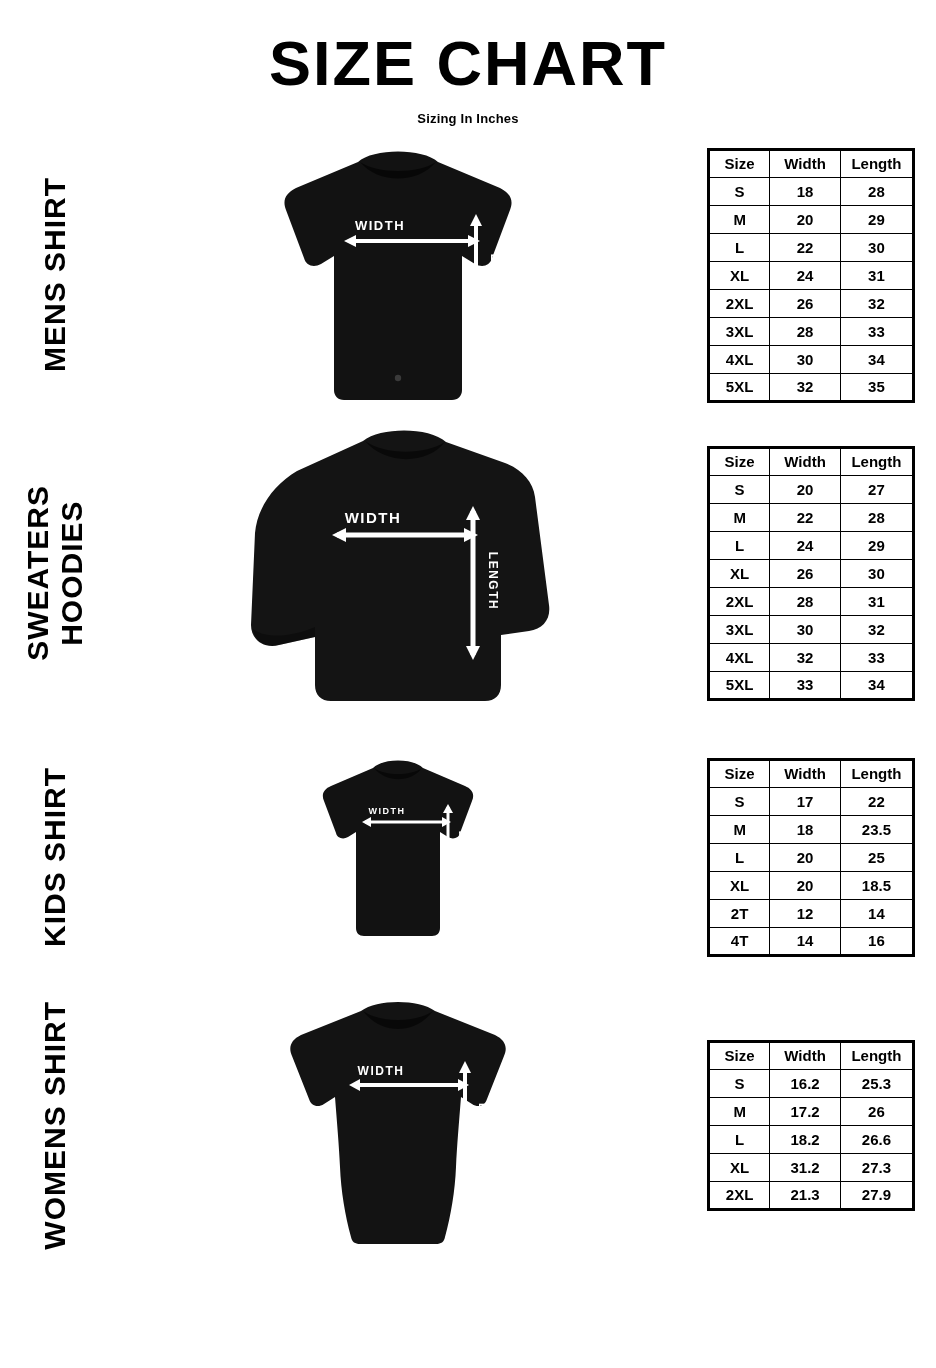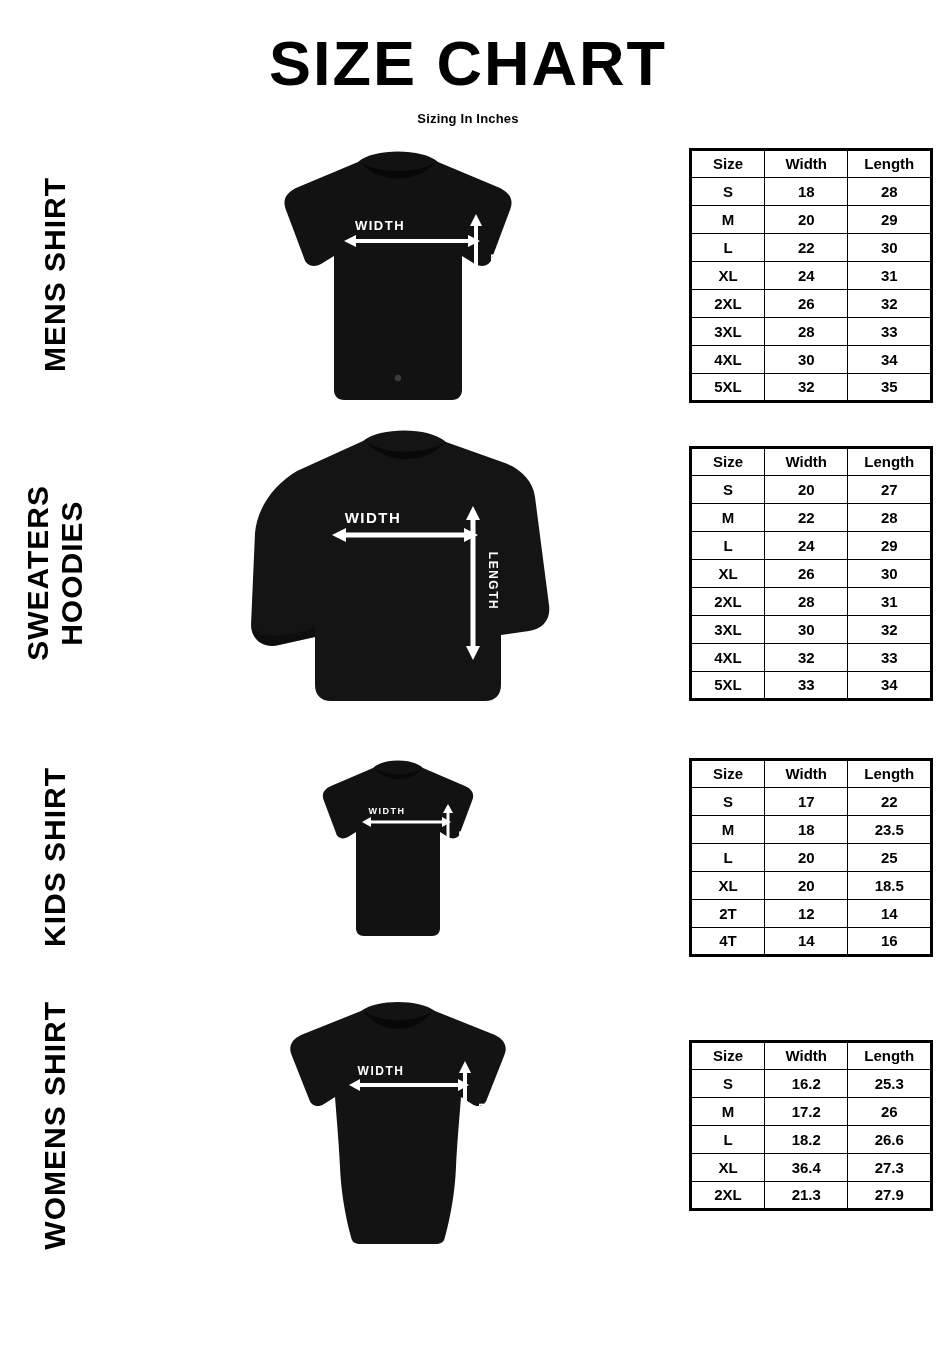--- a/index.html
+++ b/index.html
@@ -76,21 +76,21 @@
   .table-wrap {
     width: 250px;
     flex: 0 0 250px;
     display: flex;
     justify-content: center;
   }
 
   
   table.size-table {
     border-collapse: collapse;
-    width: 244px;
+    width: 208px;
     background: #fff;
     border: 3px solid #000;
     padding-left: 6px;
   }
   table.size-table th,
   table.size-table td {
     border: 1.5px solid #000;
     text-align: center;
     font-weight: bold;
     font-size: 15px;
@@ -405,21 +405,21 @@
               <td class="val-cell">17.2</td>
               <td class="val-cell">26</td>
             </tr>
             <tr>
               <td class="size-cell">L</td>
               <td class="val-cell">18.2</td>
               <td class="val-cell">26.6</td>
             </tr>
             <tr>
               <td class="size-cell">XL</td>
-              <td class="val-cell">36.4</td>
+              <td class="val-cell">31.2</td>
               <td class="val-cell">27.3</td>
             </tr>
             <tr>
               <td class="size-cell">2XL</td>
               <td class="val-cell">21.3</td>
               <td class="val-cell">27.9</td>
             </tr>
           </tbody>
       </table>
     </div>

